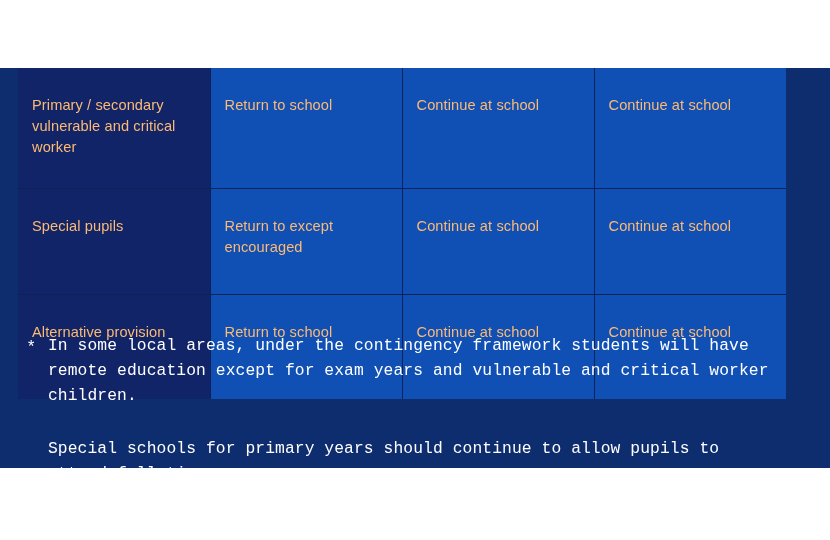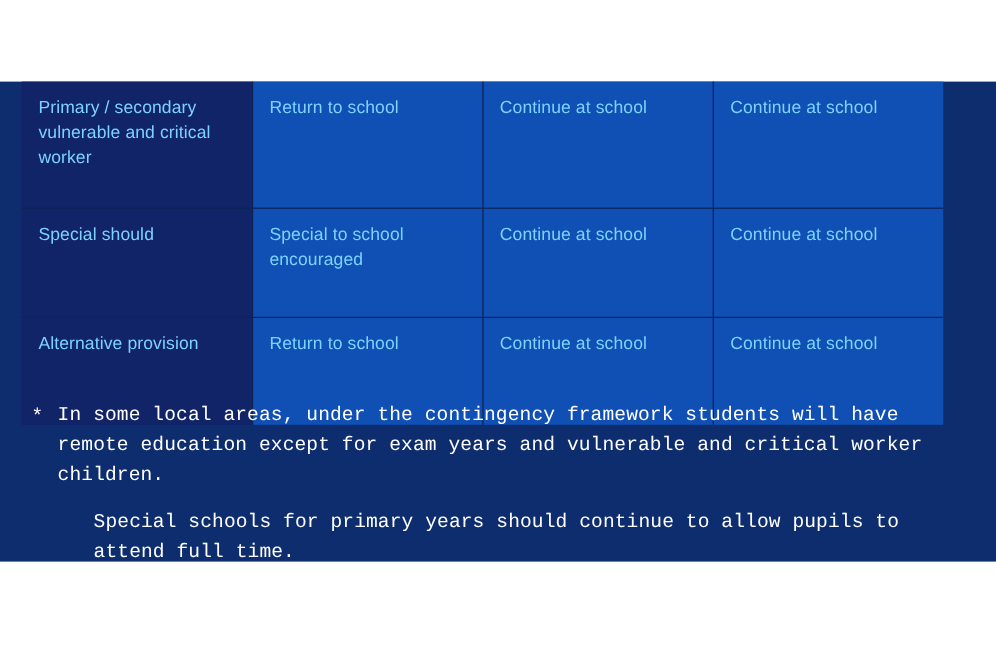--- a/index.html
+++ b/index.html
@@ -36,22 +36,22 @@
   .matrix-table {
     position: absolute;
     left: 18px;
     top: 68px;
     width: 768px;
     border-collapse: collapse;
     table-layout: fixed;
   }
   .matrix-table td {
     vertical-align: top;
-    padding: 12px 11px 10px 14px;
-    color: #7dd3fc;
+    padding: 27px 11px 10px 14px;
+    color: #fdba74;
     font-size: 14.6px;
     line-height: 1.44;
     letter-spacing: 0.1px;
     border-right: 1px solid #0c2358;
     border-bottom: 1px solid #0c2358;
   }
   .matrix-table tr:last-child td {
     border-bottom: none;
   }
   .matrix-table td:last-child {
@@ -91,22 +91,21 @@
     box-sizing: border-box;
     font-size: 16.3px;
     line-height: 1.53;
   }
   .footnote-text {
     flex: 1 1 auto;
     max-width: 730px;
     font-family: Liberation Mono, monospace;
   }
   .footnote-row.no-marker {
-    margin-top: 14px;
-    justify-content: flex-end;
+    margin-top: 28px;
   }
   .footnote-row.no-marker .footnote-marker {
     visibility: hidden;
   }
 </style>
 </head>
 <body>
 
 <div id="slide">
 
@@ -114,22 +113,22 @@
 
   <table class="matrix-table">
     <tbody>
       <tr class="row-1">
         <td class="cell-head">Primary / secondary vulnerable and critical worker</td>
         <td class="cell-body">Return to school</td>
         <td class="cell-body">Continue at school</td>
         <td class="cell-body">Continue at school</td>
       </tr>
       <tr class="row-2">
-        <td class="cell-head">Special should</td>
-        <td class="cell-body">Special to school encouraged</td>
+        <td class="cell-head">Special pupils</td>
+        <td class="cell-body">Return to except encouraged</td>
         <td class="cell-body">Continue at school</td>
         <td class="cell-body">Continue at school</td>
       </tr>
       <tr class="row-3">
         <td class="cell-head">Alternative provision</td>
         <td class="cell-body">Return to school</td>
         <td class="cell-body">Continue at school</td>
         <td class="cell-body">Continue at school</td>
       </tr>
     </tbody>

